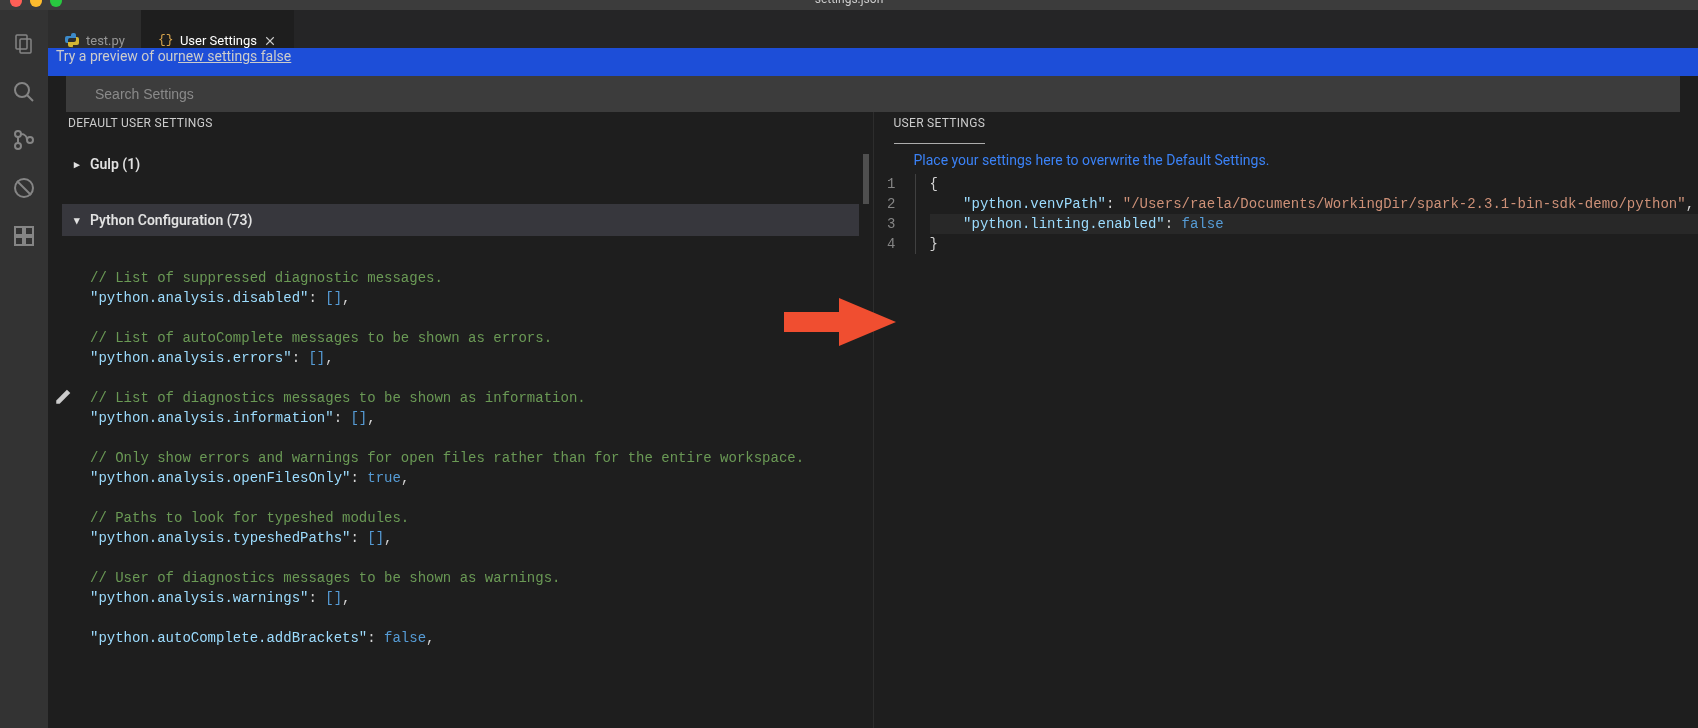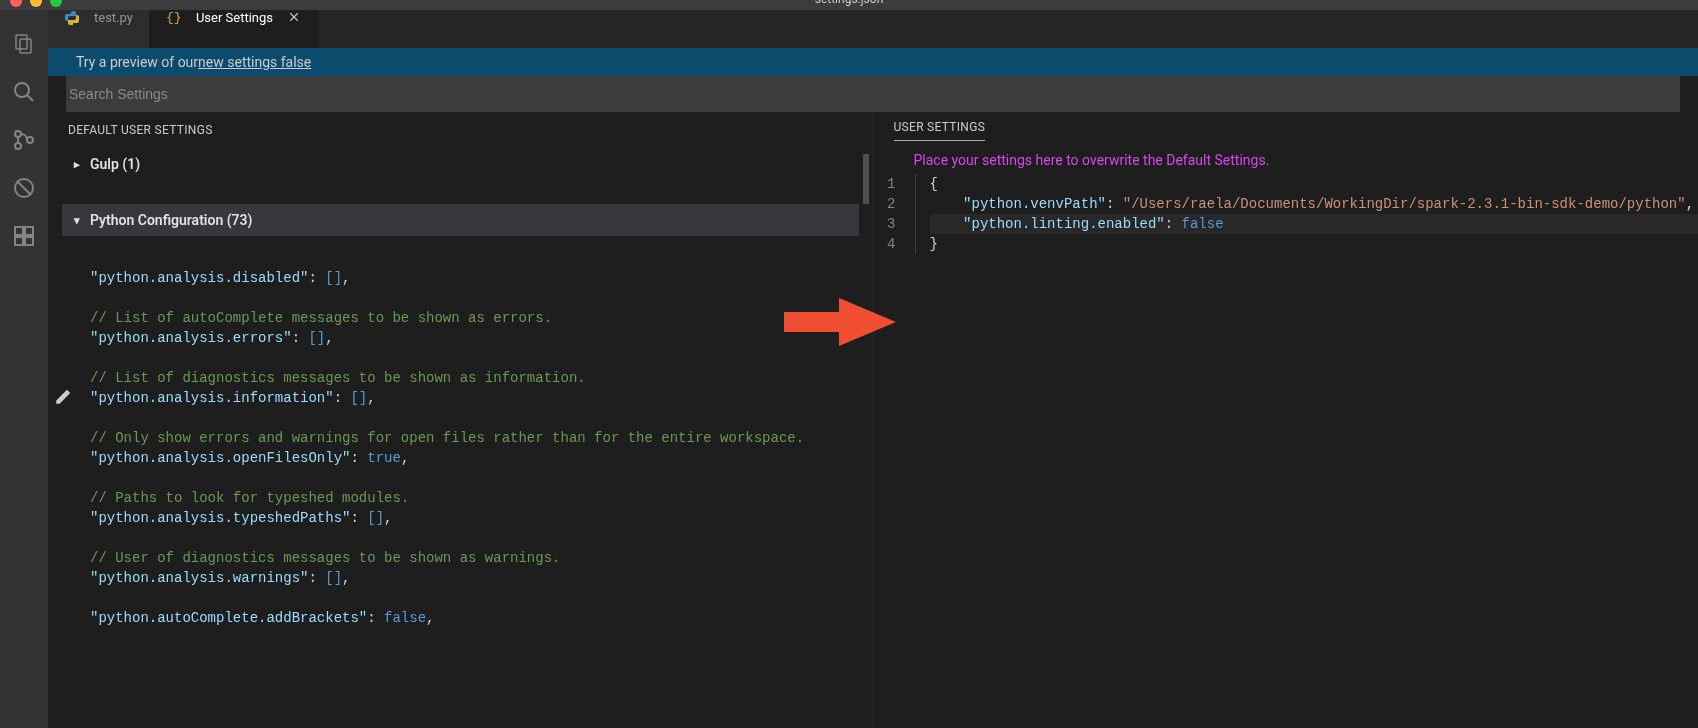--- a/index.html
+++ b/index.html
@@ -53,72 +53,70 @@
 
 .tab-bar {
   height: 38px;
   background: #252526;
   display: flex;
   align-items: stretch;
 }
 .tab {
   padding: 0 16px;
   display: flex;
-  align-items: flex-start;
-  gap: 14px;
+  align-items: flex-end;
+  gap: 6px;
   background: #2d2d2d;
   color: #969696;
   border-right: 1px solid #1e1e1e;
   cursor: pointer;
 }
 .tab.active { background: #1e1e1e; color: #ffffff; }
 .tab .tab-icon { width: 16px; height: 16px; }
 .tab .tab-close { width: 14px; height: 14px; color: #ccc; display: flex; align-items: center; justify-content: center;}
 .py-icon { color: #3c8ac9; }
 .json-icon { color: #d4a24c; }
 
 .preview-bar {
   height: 28px;
-  padding-left: 28px;
-  display: flex;
-  align-items: center;
-  background: #0c4a6e;
+  padding-left: 8px;
+  display: flex;
+  background: #1d4ed8;
   color: #cccccc;
   font-size: 14px;
 }
 .preview-bar a { color: #ccc; text-decoration: underline; cursor: pointer; }
 
 .search-bar {
   height: 36px;
   margin: 0 18px 0 18px;
   background: #3c3c3c;
   border: 1px solid #3c3c3c;
   display: flex;
-  padding: 0 2px;
+  padding: 0 28px;
 }
 .search-bar input {
   width: 100%;
   background: transparent;
   border: none;
   outline: none;
   color: #ccc;
   font-size: 14px;
 }
 .search-bar input::placeholder { color: #8a8a8a; }
 
 .split-view { flex: 1; display: flex; overflow: hidden; position: relative; }
 
 .left-pane, .right-pane { flex: 1; display: flex; flex-direction: column; overflow: hidden; }
 .left-pane { border-right: 1px solid #2d2d2d; }
 
 .pane-header {
   height: 36px;
   display: flex;
-  align-items: center;
-  padding: 16px 20px;
+  padding: 4px 20px;
   color: #cccccc;
   font-size: 12px;
   letter-spacing: 0.3px;
   background: #1e1e1e;
 }
 .right-pane .pane-header span { border-bottom: 1px solid #adadad; padding-bottom: 6px; }
 
 .settings-tree { flex: 1; overflow-y: auto; padding: 0 14px 20px 14px; }
 
 .tree-section {
@@ -147,21 +145,21 @@
 .punct { color: #d4d4d4; }
 .boolean { color: #569cd6; }
 .bracket { color: #569cd6; }
 
 .left-pane-gutter { position: relative; }
 .pencil { position: absolute; left: -8px; top: 152px; width: 18px; height: 18px; color: #ccc; }
 
 .right-description {
   padding: 4px 0 6px 40px;
   font-size: 14px;
-  color: #d946ef;
+  color: #3b82f6;
 }
 
 .user-editor {
   display: flex;
   font-family: Menlo, Monaco, "Courier New", monospace;
   font-size: 14px;
   line-height: 20px;
 }
 .line-numbers {
   width: 30px;
@@ -293,20 +291,21 @@
             <span>Python Configuration (73)</span>
           </div>
 
           <div class="default-settings-content left-pane-gutter" id="default-settings-list">
             <span class="pencil">
               <svg viewBox="0 0 16 16" fill="currentColor">
                   <path d="M11.5 1.5l3 3L5 14H2v-3l9.5-9.5z"></path>
                 </svg>
             </span>
           <div>&nbsp;</div>
+              <div class="comment">// List of suppressed diagnostic messages.</div>
               <div><span class="key">"python.analysis.disabled"</span><span class="punct">: </span><span class="bracket">[]</span><span class="punct">,</span></div>
               <div>&nbsp;</div>
               <div class="comment">// List of autoComplete messages to be shown as errors.</div>
               <div><span class="key">"python.analysis.errors"</span><span class="punct">: </span><span class="bracket">[]</span><span class="punct">,</span></div>
               <div>&nbsp;</div>
               <div class="comment">// List of diagnostics messages to be shown as information.</div>
               <div><span class="key">"python.analysis.information"</span><span class="punct">: </span><span class="bracket">[]</span><span class="punct">,</span></div>
               <div>&nbsp;</div>
               <div class="comment">// Only show errors and warnings for open files rather than for the entire workspace.</div>
               <div><span class="key">"python.analysis.openFilesOnly"</span><span class="punct">: </span><span class="boolean">true</span><span class="punct">,</span></div>

